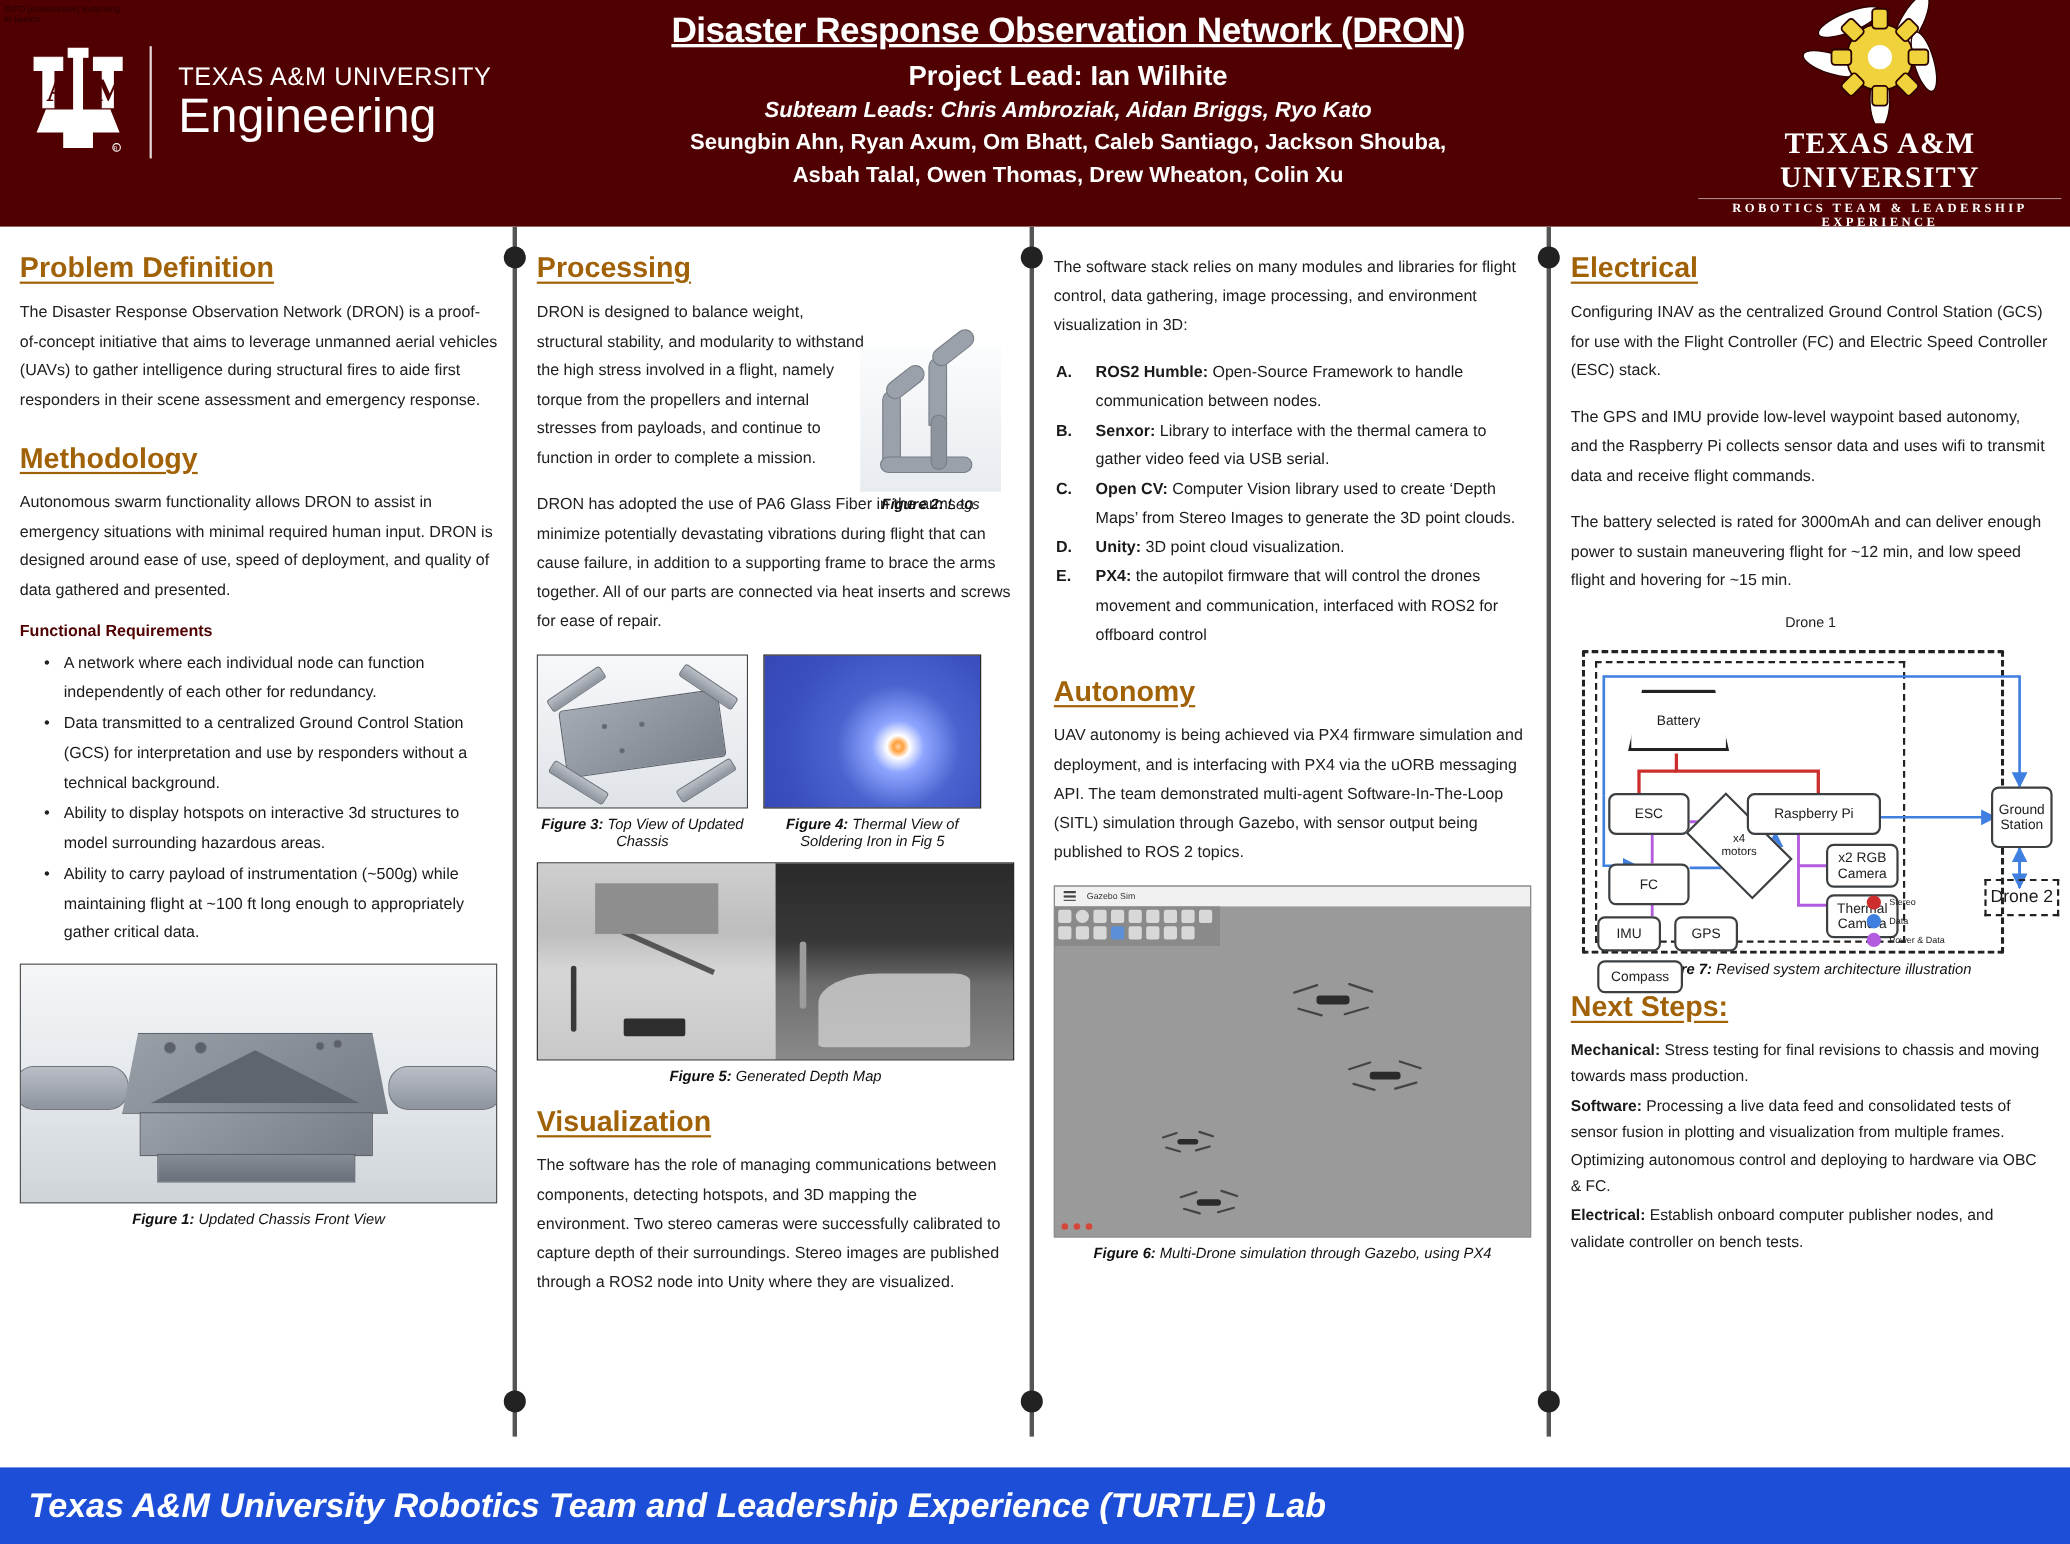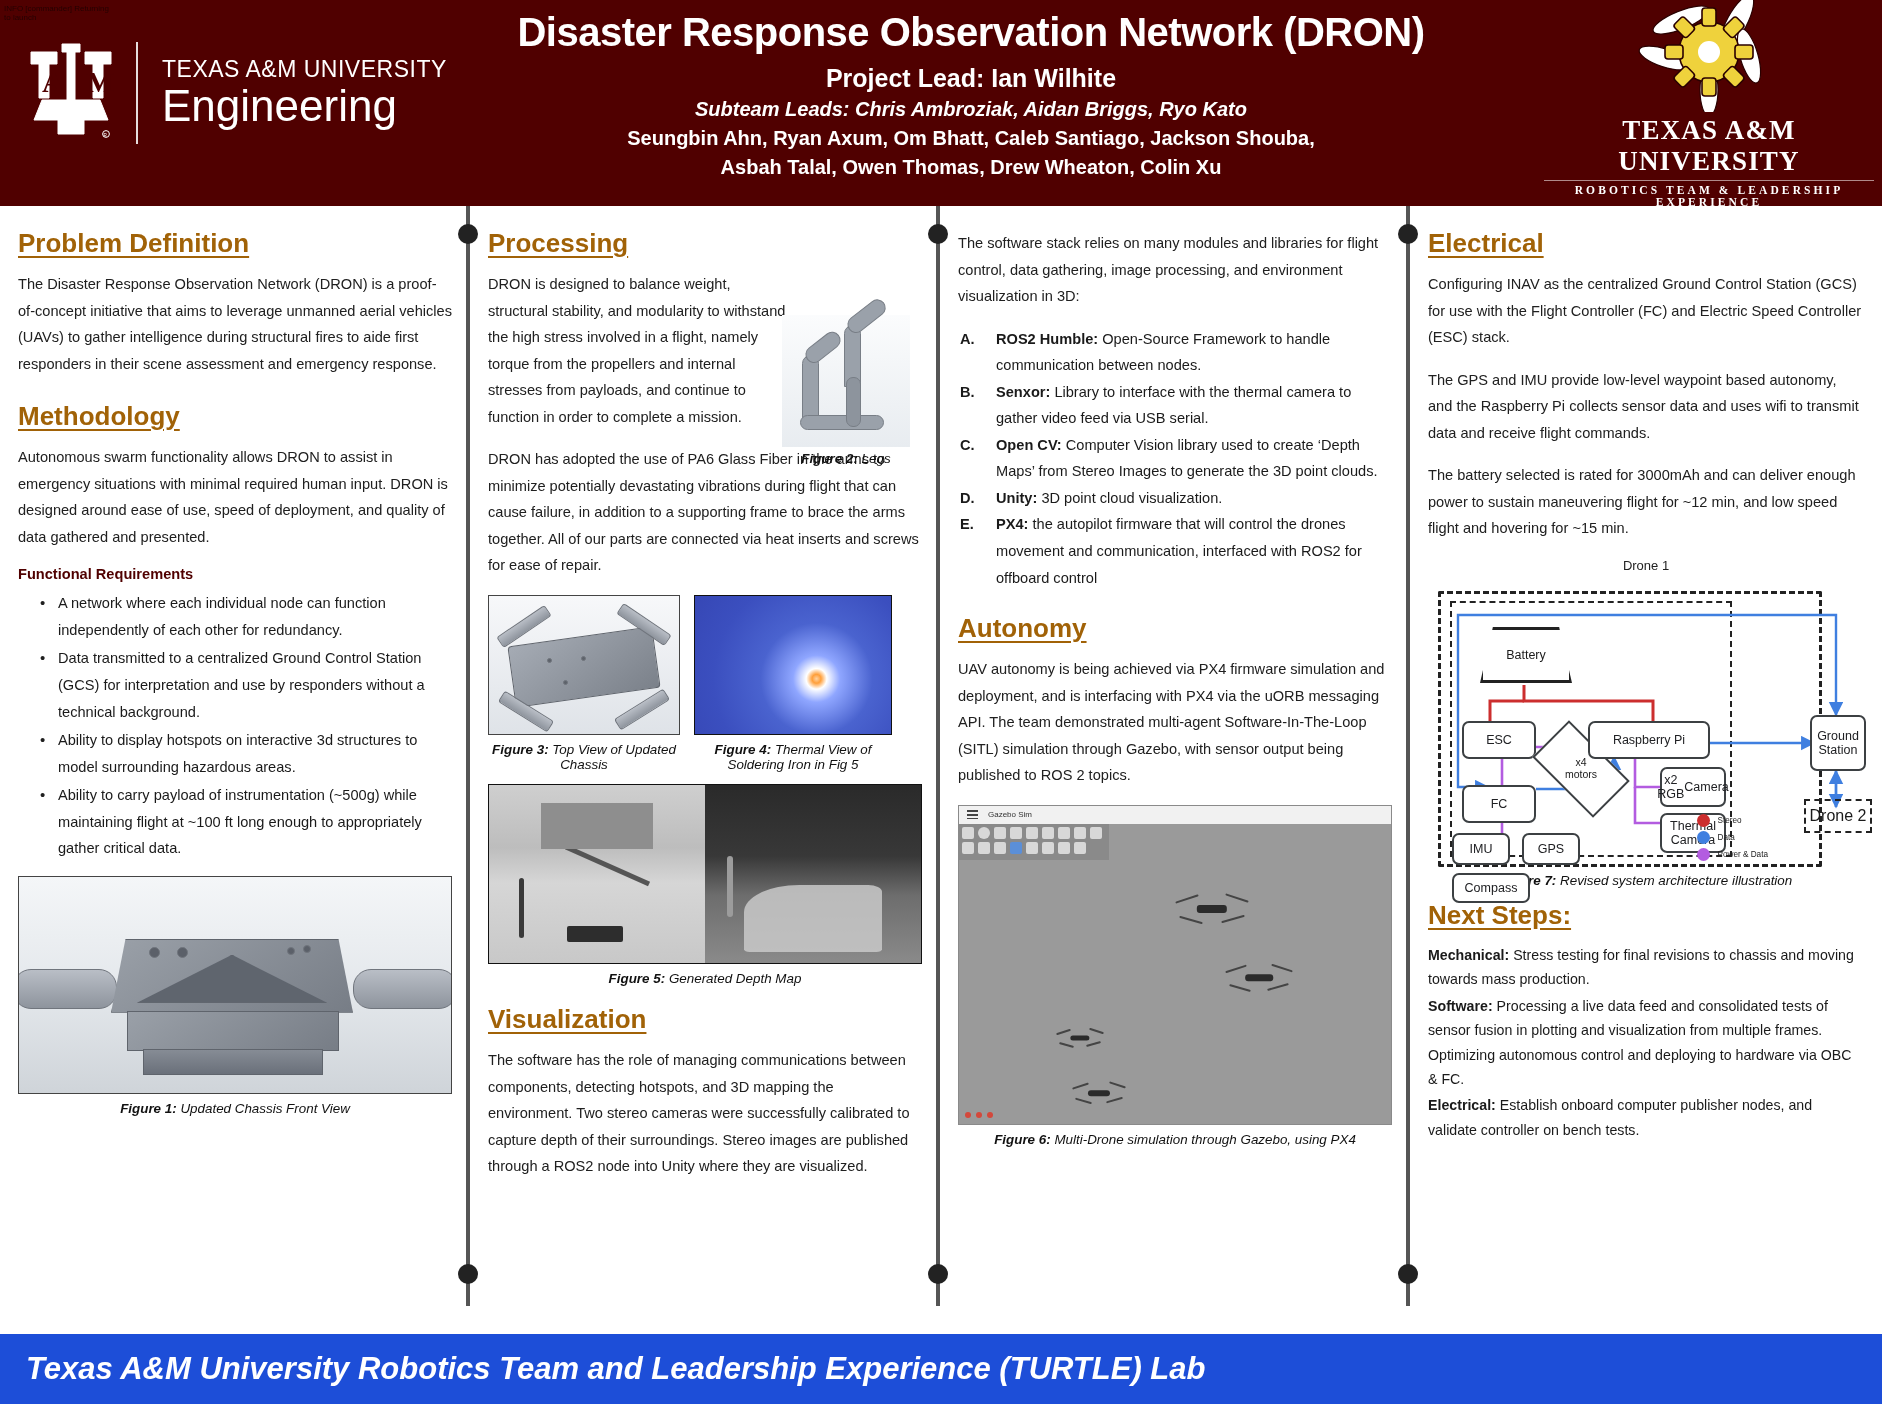--- a/index.html
+++ b/index.html
@@ -25,21 +25,21 @@
     width:110px; font-family:"Liberation Sans", sans-serif;
   }
   .tamu-block { position:absolute; left:28px; top:40px; display:flex; align-items:center; }
   .tamu-logo { width:86px; height:106px; position:relative; }
   .tamu-divider { width:2px; height:102px; background:#e6dcdc; margin:0 24px 0 22px; }
   .tamu-words { color:#fff; }
   .tamu-words .l1 { font-size:23px; letter-spacing:.5px; font-weight:400; line-height:1.15; }
   .tamu-words .l2 { font-size:44px; font-weight:300; line-height:1.08; letter-spacing:0px; }
 
   .title-block { position:absolute; left:400px; right:340px; top:10px; text-align:center; }
-  .poster-title { font-size:40px; font-weight:bold; line-height:1.1; letter-spacing:-0.5px; }
+  .poster-title { font-size:32px; font-weight:bold; line-height:1.1; letter-spacing:-0.5px;text-decoration:underline; }
   .project-lead { font-size:25px; font-weight:bold; margin-top:10px; }
   .subteam { font-size:20px; font-weight:bold; font-style:italic; margin-top:5px; }
   .members { font-size:20px; font-weight:bold; margin-top:5px; line-height:1.22; }
 
   .turtle-block { position:absolute; right:8px; top:0px; width:330px; text-align:center; }
   .turtle-logo { width:200px; height:112px; margin:0 auto; position:relative; }
   .turtle-name { font-family:"Liberation Serif", serif; font-size:27px; letter-spacing:1.2px; font-weight:bold; margin-top:3px;}
   .turtle-rule { height:1px; background:#b08a8a; margin:3px 0 3px 0; }
   .turtle-sub { font-family:"Liberation Serif", serif; font-size:11.5px; letter-spacing:3.1px; font-weight:bold; }
 
@@ -511,21 +511,21 @@
 
           <div class="diamond" style="left:110px; top:168px;"></div>
           <div class="diatxt" style="left:110px; top:168px;">
             <span>x4</span>
             <span>motors</span>
           </div>
 
           <div class="nodebox" style="left:160px; top:146px; width:122px; height:38px;">
             <span>Raspberry Pi</span>
           </div>
-          <div class="nodebox" style="left:232px; top:192px; width:66px; height:40px; flex-direction:row;">
+          <div class="nodebox" style="left:232px; top:192px; width:66px; height:40px; flex-direction:column;">
             <span>x2 RGB</span>
             <span>Camera</span>
           </div>
           <div class="nodebox" style="left:232px; top:238px; width:66px; height:40px; flex-direction:column;">
             <span>Thermal</span>
             <span>Camera</span>
           </div>
 
           <div class="nodebox" style="left:382px; top:140px; width:56px; height:56px; flex-direction:column;">
             <span>Ground</span>

